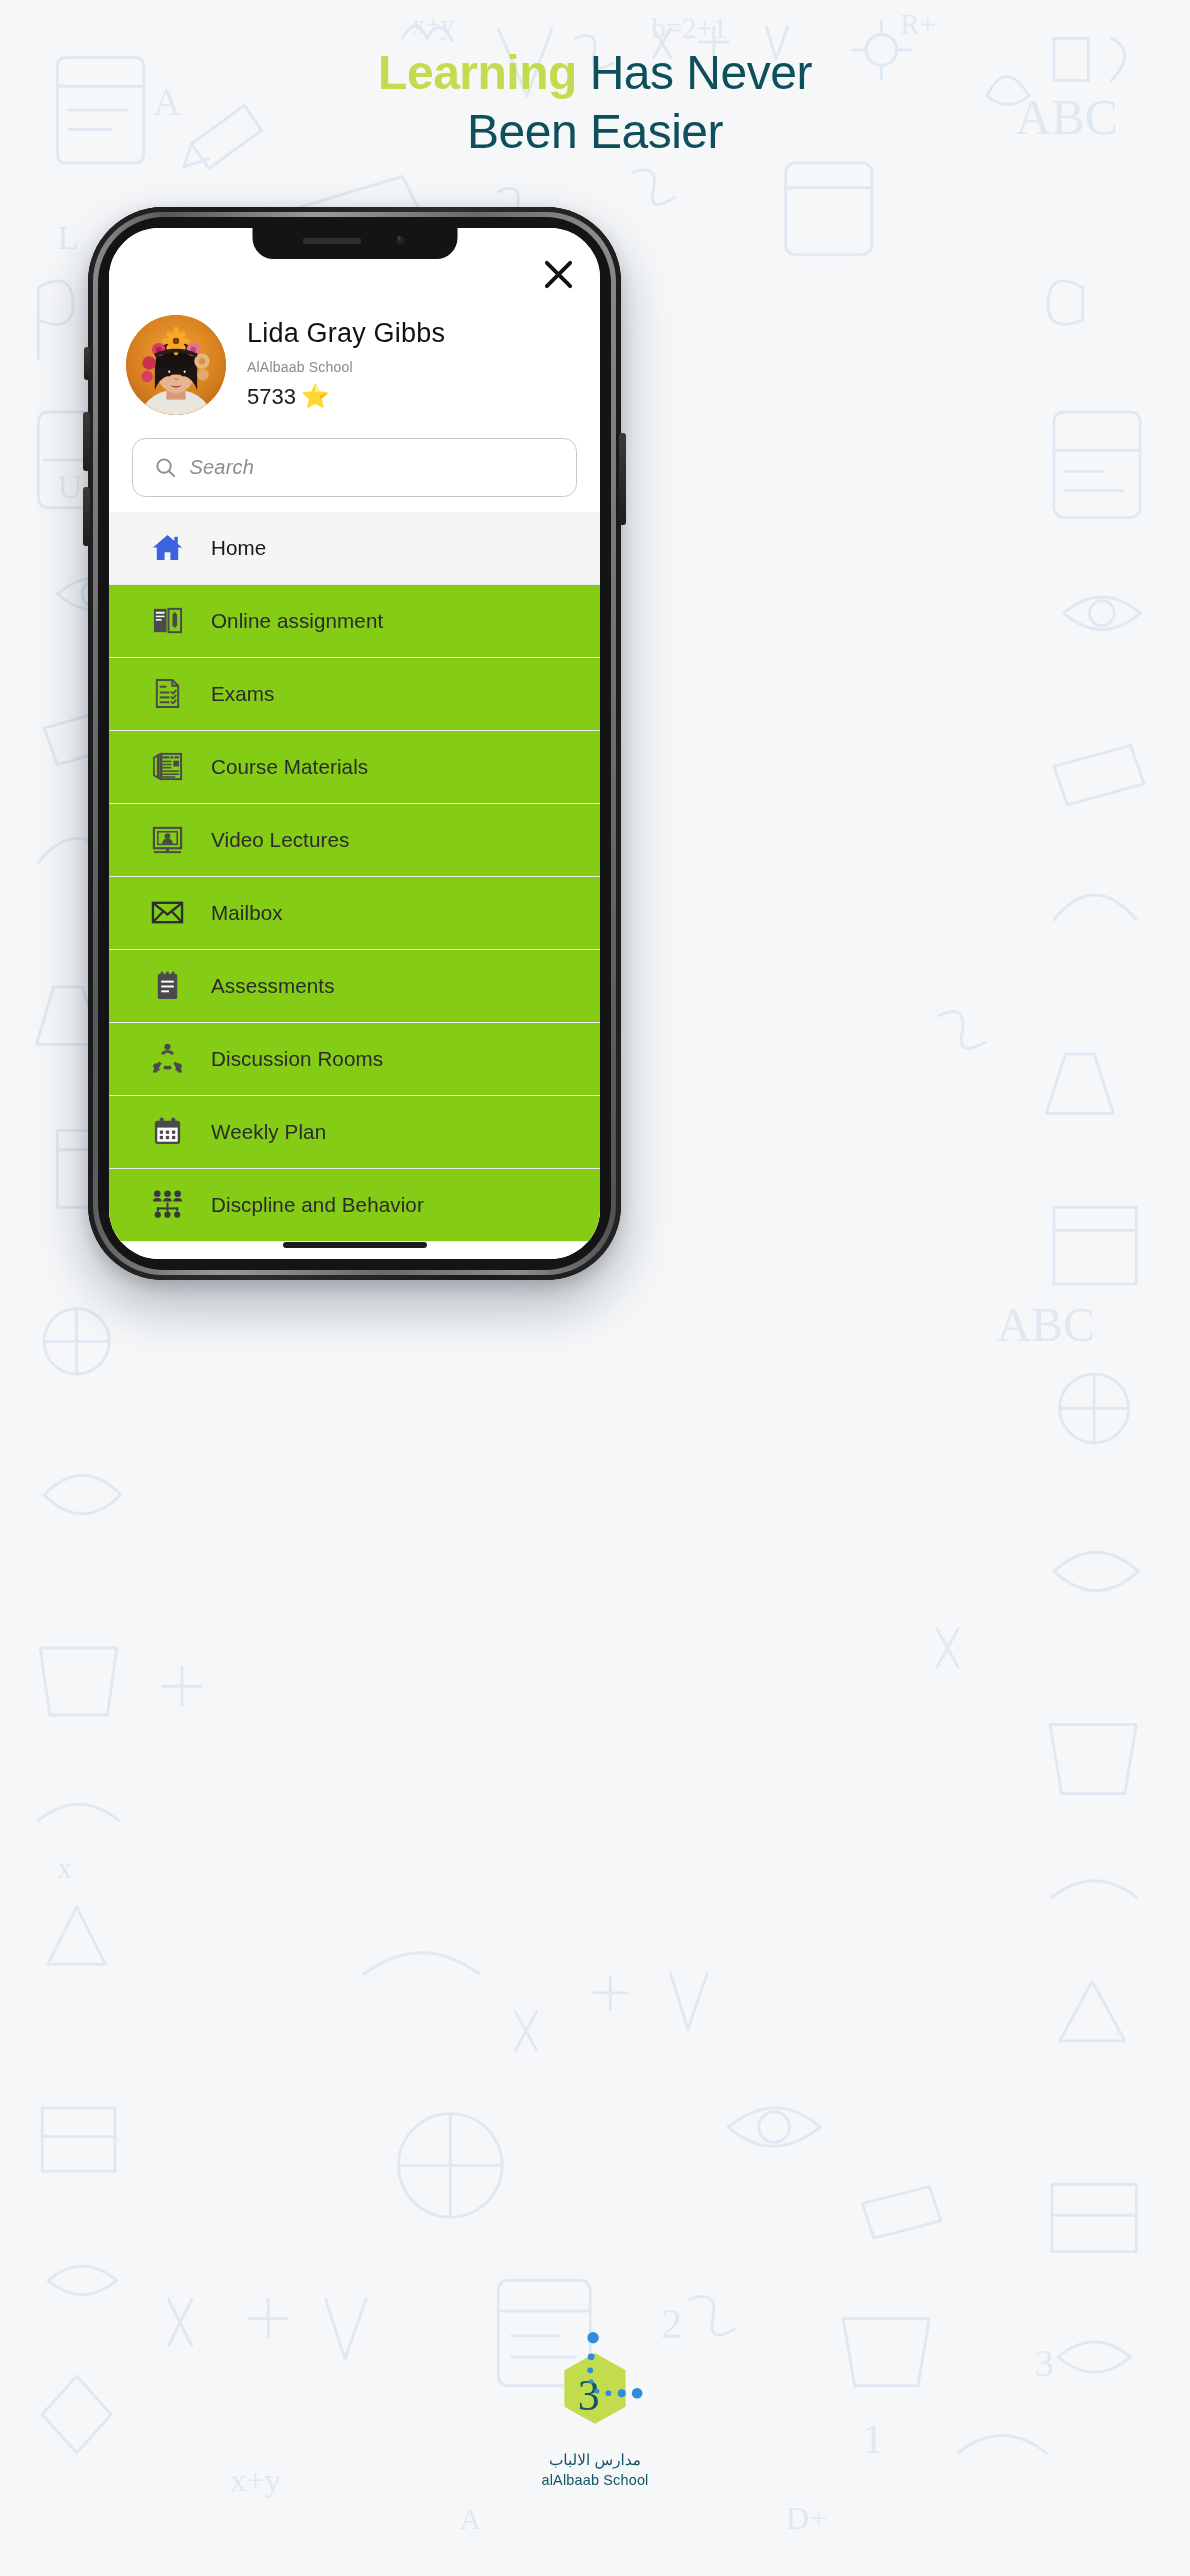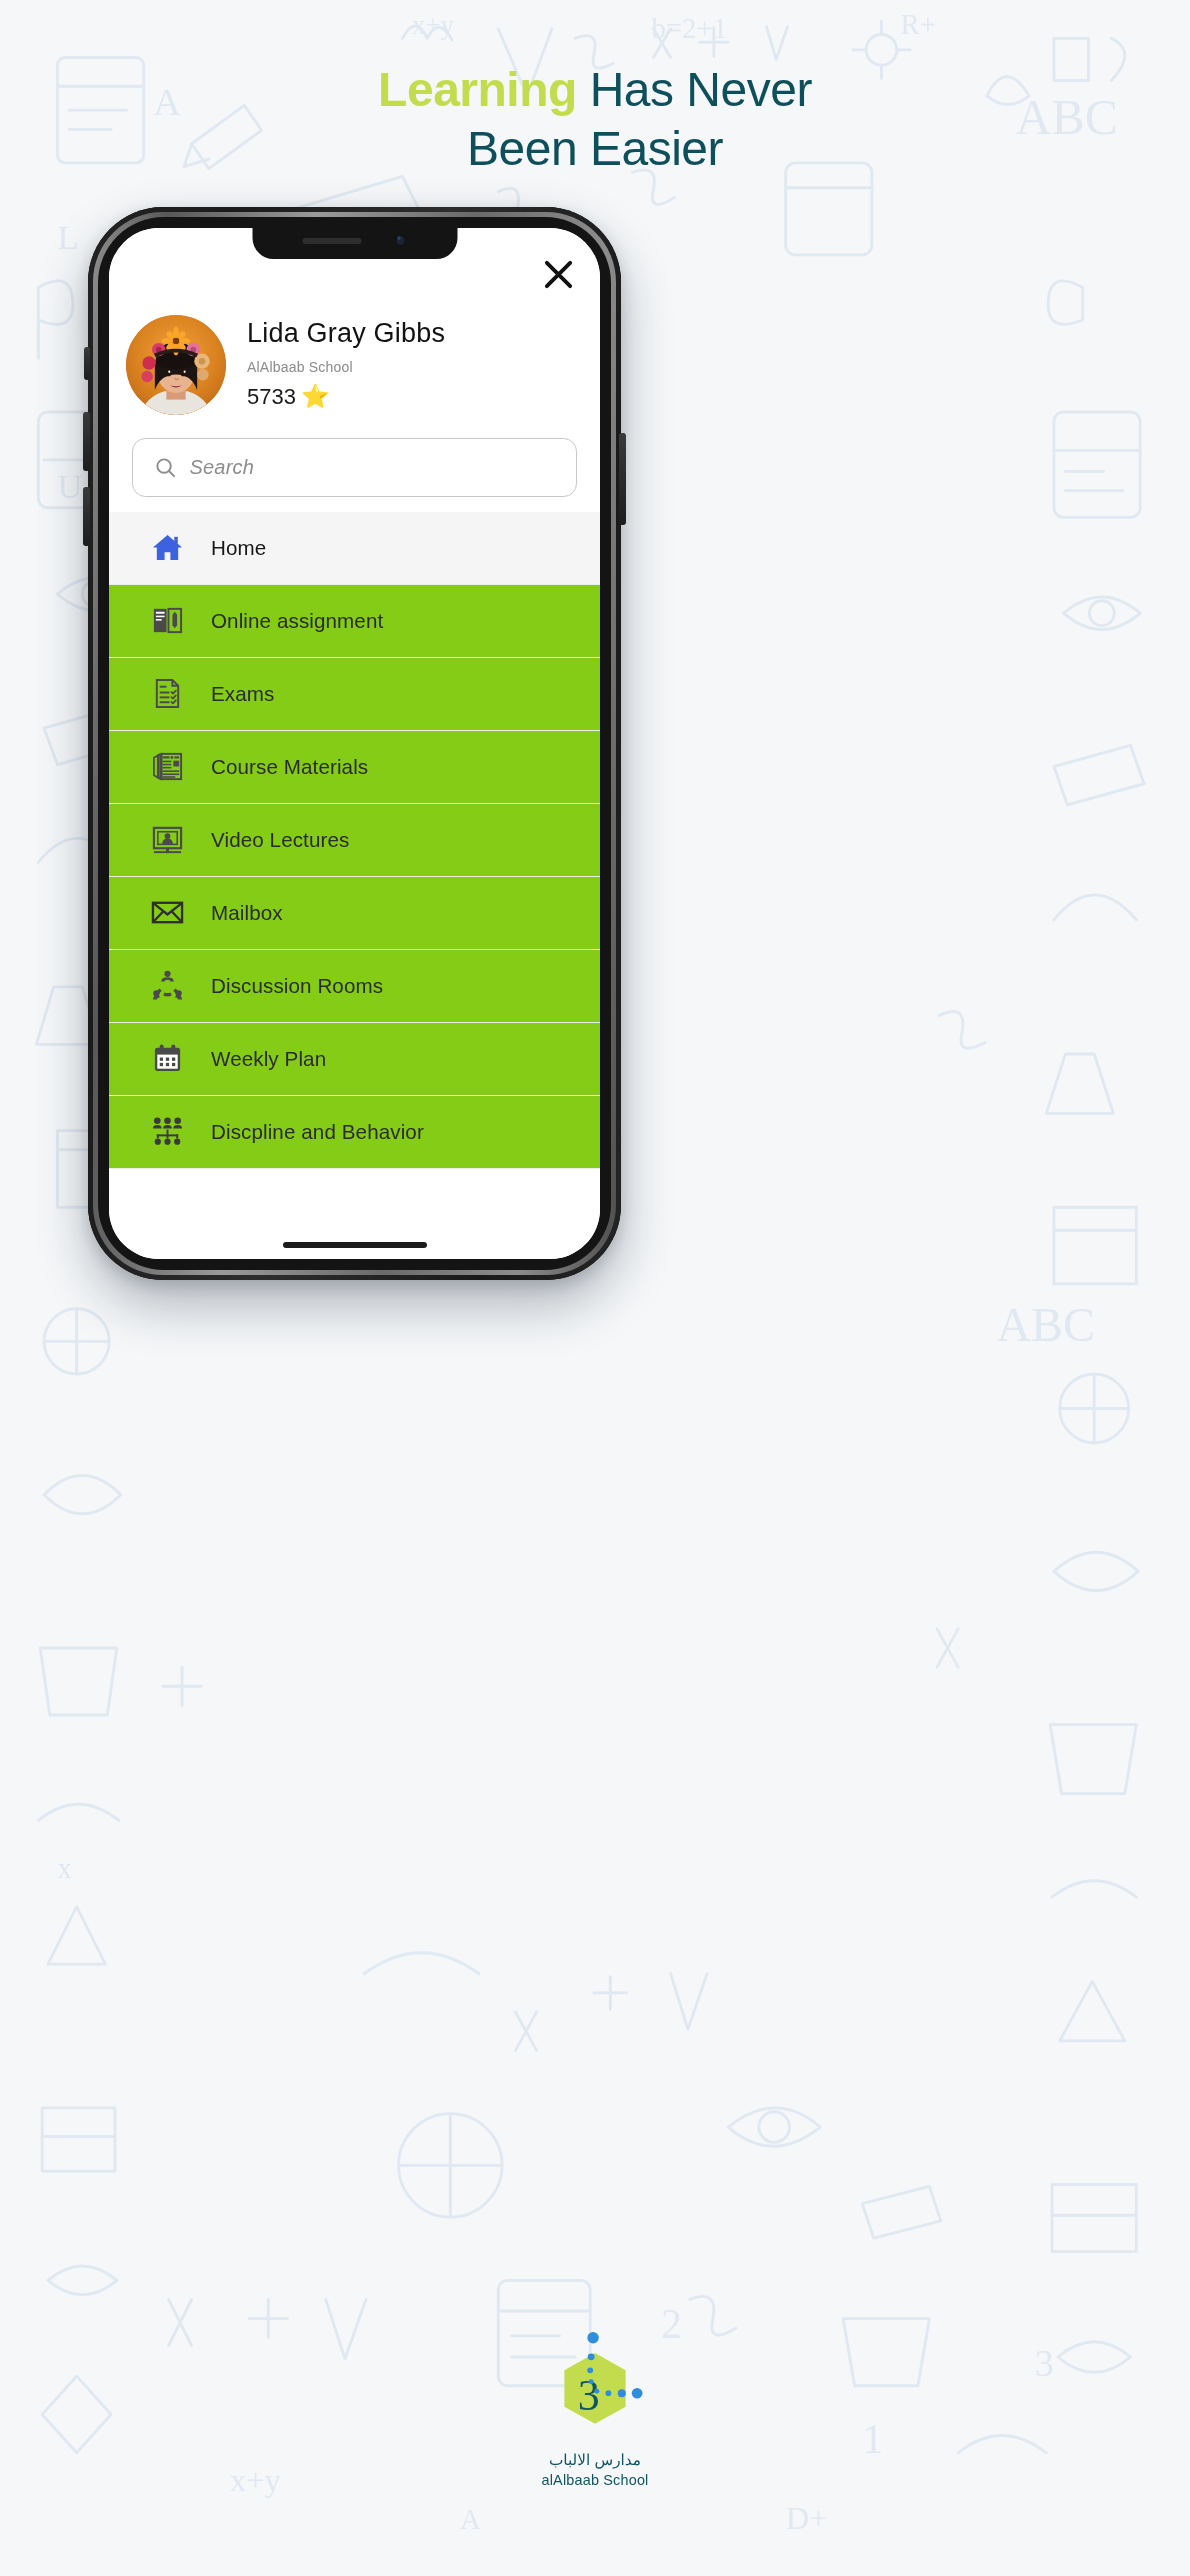--- a/index.html
+++ b/index.html
@@ -9,21 +9,21 @@
     background: #f4f6f8;
     overflow: hidden;
   }
 
   
   .page { position: relative; width: 1190px; height: 2576px; background: #f5f7f9; overflow: hidden; }
   .doodles { position: absolute; inset: 0; z-index: 0; opacity: .55; }
 
   
   .headline {
-    position: absolute; top: 61px; left: 0; width: 1190px;
+    position: absolute; top: 44px; left: 0; width: 1190px;
     text-align: center; z-index: 3;
     font-size: 48px; line-height: 1.22; font-weight: 400;
     letter-spacing: -0.5px;
     color: #0e4f5c;
   }
   .headline .hl-accent { color: #c2dc4e; font-weight: 700; }
   .headline .hl-l2 { display: block; }
 
   
   .phone {
@@ -446,20 +446,34 @@
             <span class="mi-icon">
               <svg width="33" height="33" viewBox="0 0 34 34">
                 <rect x="2" y="7" width="30" height="20" fill="none" stroke="#2e2e2e" stroke-width="2.4"></rect>
                 <path d="M2 7 L17 19 L32 7" fill="none" stroke="#2e2e2e" stroke-width="2.4"></path>
                 <path d="M2 27 L12.5 16 M32 27 L21.5 16" fill="none" stroke="#2e2e2e" stroke-width="2.4"></path>
               </svg>
             </span>
             <span class="mi-label">Mailbox</span>
           </div>
 
+          <div class="menu-item">
+            <span class="mi-icon">
+              <svg width="33" height="33" viewBox="0 0 34 34">
+                <rect x="7" y="5" width="20" height="26" rx="2" fill="#4a4a4a"></rect>
+                <rect x="10" y="2.5" width="2.6" height="5" rx="1.2" fill="#4a4a4a"></rect>
+                <rect x="15.7" y="2.5" width="2.6" height="5" rx="1.2" fill="#4a4a4a"></rect>
+                <rect x="21.4" y="2.5" width="2.6" height="5" rx="1.2" fill="#4a4a4a"></rect>
+                <rect x="10.5" y="12" width="13" height="2" fill="#fff"></rect>
+                <rect x="10.5" y="17" width="13" height="2" fill="#fff"></rect>
+                <rect x="10.5" y="22" width="8" height="2" fill="#fff"></rect>
+              </svg>
+            </span>
+            <span class="mi-label">Assessments</span>
+          </div>
 
           <div class="menu-item">
             <span class="mi-icon">
               <svg width="33" height="33" viewBox="0 0 34 34">
                 <g fill="#4a4a4a">
                   <circle cx="17" cy="5" r="3.2"></circle>
                   <path d="M10.5 13 q0 -4.5 6.5 -4.5 q6.5 0 6.5 4.5 l-3.6 0 q0 -2 -2.9 -2 q-2.9 0 -2.9 2z"></path>
                   <circle cx="5.5" cy="25" r="3.2"></circle>
                   <path d="M2 31.5 q0 -5 5.6 -5.6 l1.8 3.2 q-3.2 .4 -3.2 2.4z"></path>
                   <path d="M8.6 20 q-2.6 2 -3.4 5 l3.4 .7 q.8 -2.4 2.6 -3.4z"></path>

